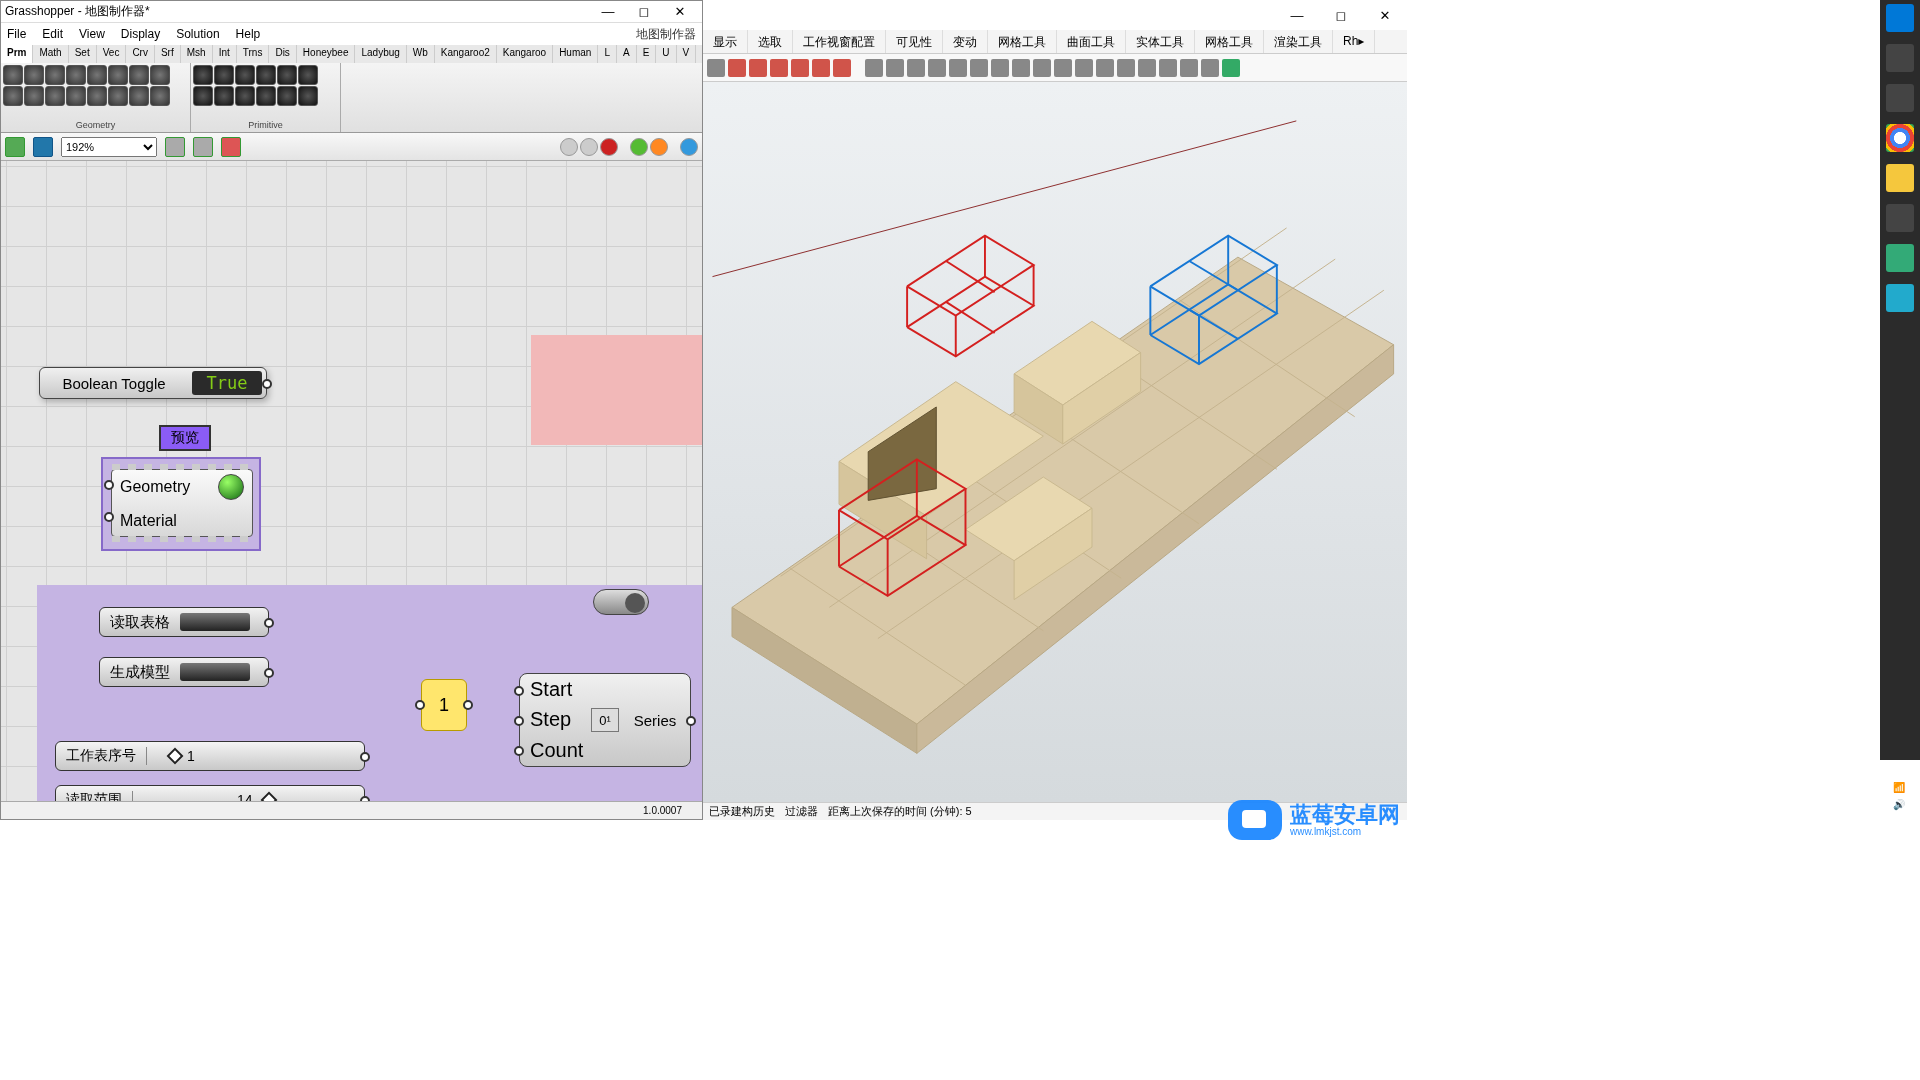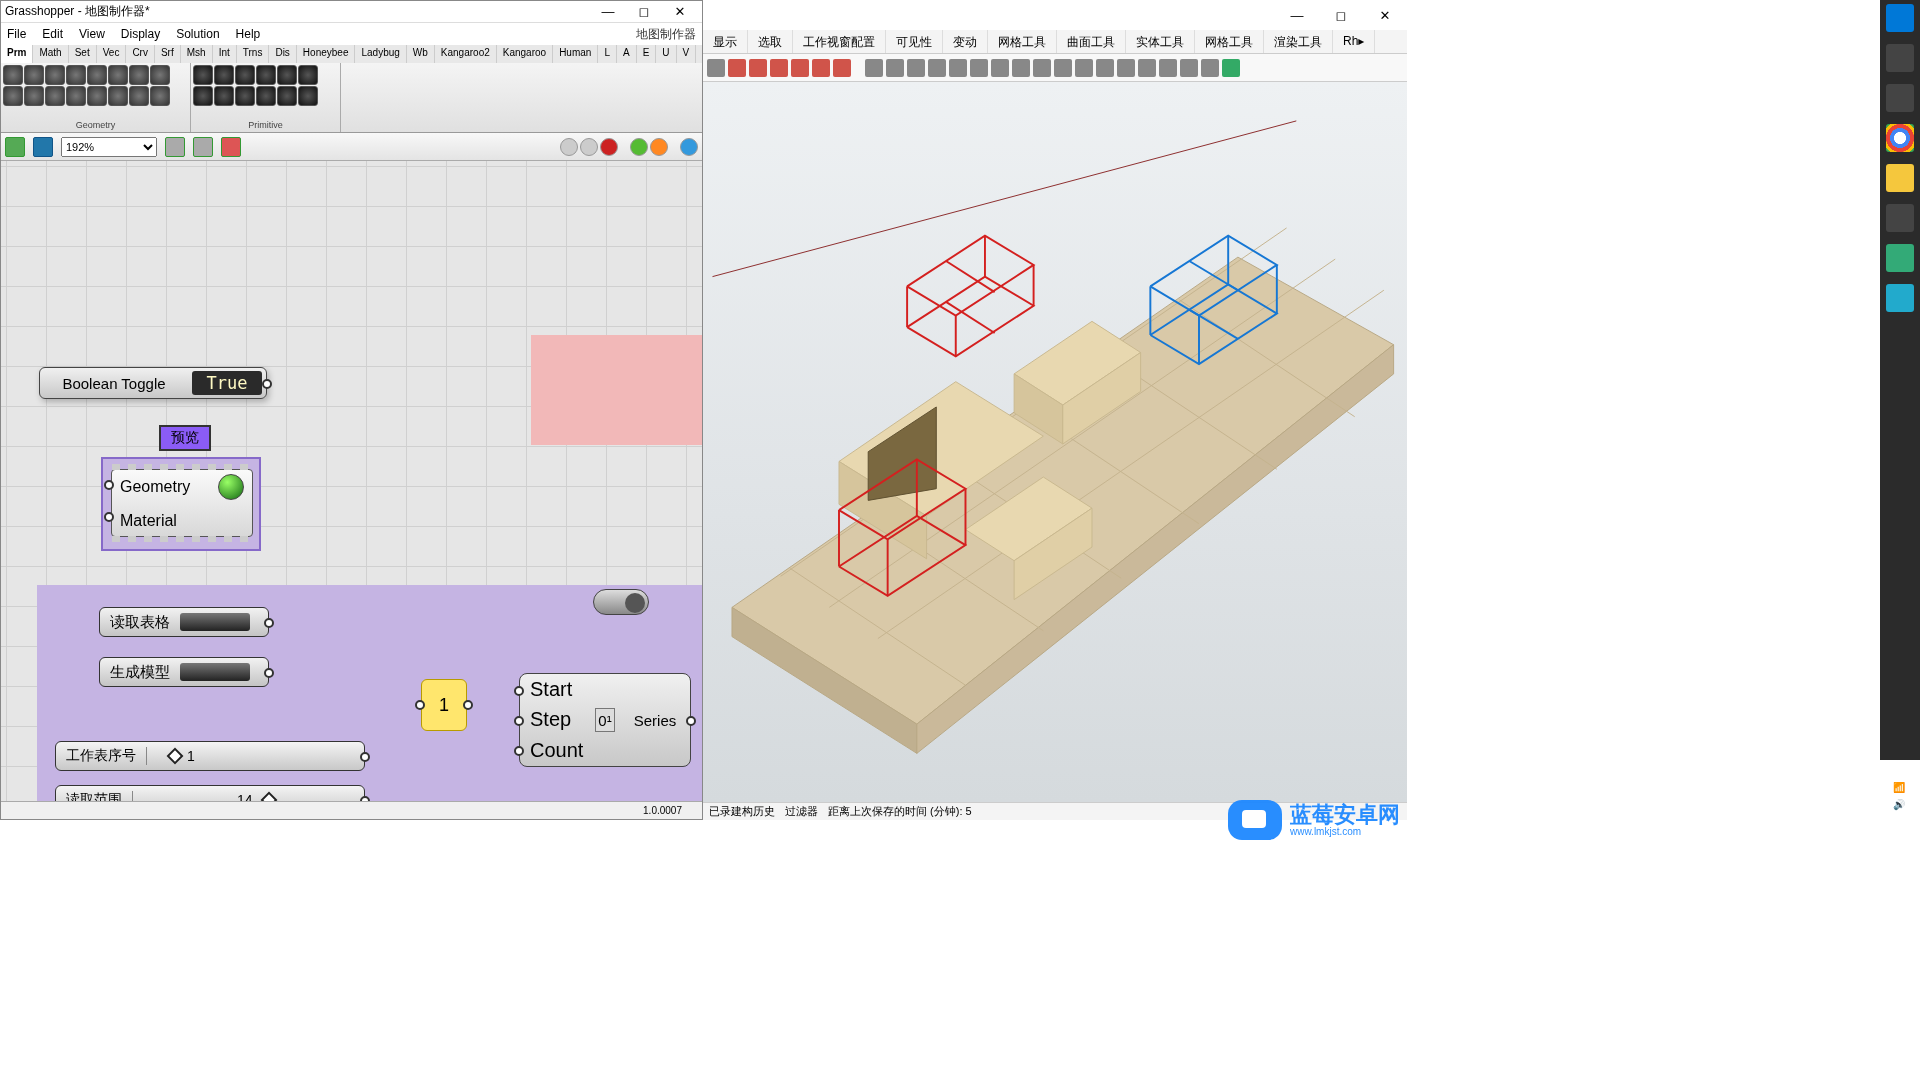--- a/index.html
+++ b/index.html
@@ -34,21 +34,21 @@
 .gh-tool2 .rb.grn{background:#5b3}
 .gh-tool2 .rb.org{background:#f82}
 .gh-tool2 .rb.blu{background:#39d}
 
 .canvas{flex:1;position:relative;background:#E6E6E6;overflow:hidden}
 .grid-bg{position:absolute;inset:0;background-image:linear-gradient(#d0d0d0 1px,transparent 1px),linear-gradient(90deg,#d0d0d0 1px,transparent 1px);background-size:40px 40px;background-position:5px 5px}
 
 .comp{position:absolute;border:1px solid #444;border-radius:6px;background:linear-gradient(#f0f0f0,#c8c8c8);box-shadow:2px 3px 6px rgba(0,0,0,.25)}
 .bool{left:38px;top:206px;width:228px;height:32px;display:flex;align-items:center}
 .bool .lbl{flex:1;text-align:center;font-size:15px}
-.bool .val{width:70px;background:#2a2a2a;color:#fef9c3;font-family:monospace;font-size:17px;text-align:center;height:24px;line-height:24px;margin:0 4px;border-radius:3px}
+.bool .val{width:70px;background:#2a2a2a;color:#84cc16;font-family:monospace;font-size:17px;text-align:center;height:24px;line-height:24px;margin:0 4px;border-radius:3px}
 .port{width:10px;height:10px;background:#fff;border:2px solid #333;border-radius:5px;position:absolute}
 .bool .port{right:-6px;top:11px}
 
 .selgroup{position:absolute;left:100px;top:296px;width:160px;height:94px;background:#C5B4E3;border:2px solid #8669c9}
 .sel-tip{position:absolute;left:158px;top:264px;background:#8b5cf6;border:2px solid #333;padding:2px 10px;font-size:14px}
 .preview{position:absolute;left:110px;top:308px;width:142px;height:68px;background:linear-gradient(#fafafa,#d8d8d8);border:1px solid #555;border-radius:4px}
 .preview::before, .preview::after { content:""; position:absolute; top:-6px; height:6px; width:100%; left:0;
   background:repeating-linear-gradient(90deg,#ccc 0 8px,transparent 8px 16px);}
 .preview::after{top:auto;bottom:-6px}
 .preview .row{height:34px;display:flex;align-items:center;padding:0 8px;font-size:16px}
@@ -79,21 +79,21 @@
 .sl2 .num{left:104px}
 .slider .port{right:-6px;top:10px}
 
 .num1{position:absolute;left:420px;top:518px;width:46px;height:52px;background:#FFE66D;border:1px solid #b89b00;border-radius:6px;display:flex;align-items:center;justify-content:center;font-size:18px}
 .num1 .pL{position:absolute;left:-7px;top:20px;width:10px;height:10px;border:2px solid #333;background:#fff;border-radius:5px}
 .num1 .pR{position:absolute;right:-7px;top:20px;width:10px;height:10px;border:2px solid #333;background:#fff;border-radius:5px}
 
 .series{position:absolute;left:518px;top:512px;width:172px;height:94px;border:1px solid #444;border-radius:8px;background:linear-gradient(#f0f0f0,#c8c8c8);display:flex}
 .series .in{width:70px;display:flex;flex-direction:column;justify-content:space-around;padding-left:10px;font-size:20px}
 .series .mid{width:30px;display:flex;align-items:center;justify-content:center}
-.series .mid .ic{width:20px;height:24px;background:#ddd;border:1px solid #777;font-size:15px;display:flex;align-items:center;justify-content:center}
+.series .mid .ic{width:28px;height:24px;background:#ddd;border:1px solid #777;font-size:13px;display:flex;align-items:center;justify-content:center}
 .series .out{flex:1;display:flex;align-items:center;justify-content:center;font-size:15px}
 .series .pi{position:absolute;left:-6px;width:10px;height:10px;border:2px solid #333;background:#fff;border-radius:5px}
 .series .po{position:absolute;right:-6px;top:42px;width:10px;height:10px;border:2px solid #333;background:#fff;border-radius:5px}
 .capsule{position:absolute;left:592px;top:428px;width:56px;height:26px;border-radius:13px;background:linear-gradient(#ddd,#888);border:1px solid #444}
 .capsule::after{content:"";position:absolute;right:3px;top:3px;width:20px;height:20px;border-radius:10px;background:#555}
 
 .gh-status{height:18px;background:#f0f0f0;border-top:1px solid #aaa;font-size:10px;display:flex;align-items:center;justify-content:flex-end;padding:0 20px}
 
 svg.wires{position:absolute;inset:0;pointer-events:none}
 svg.wires path{stroke:#3a3a3a;stroke-width:4;fill:none}

